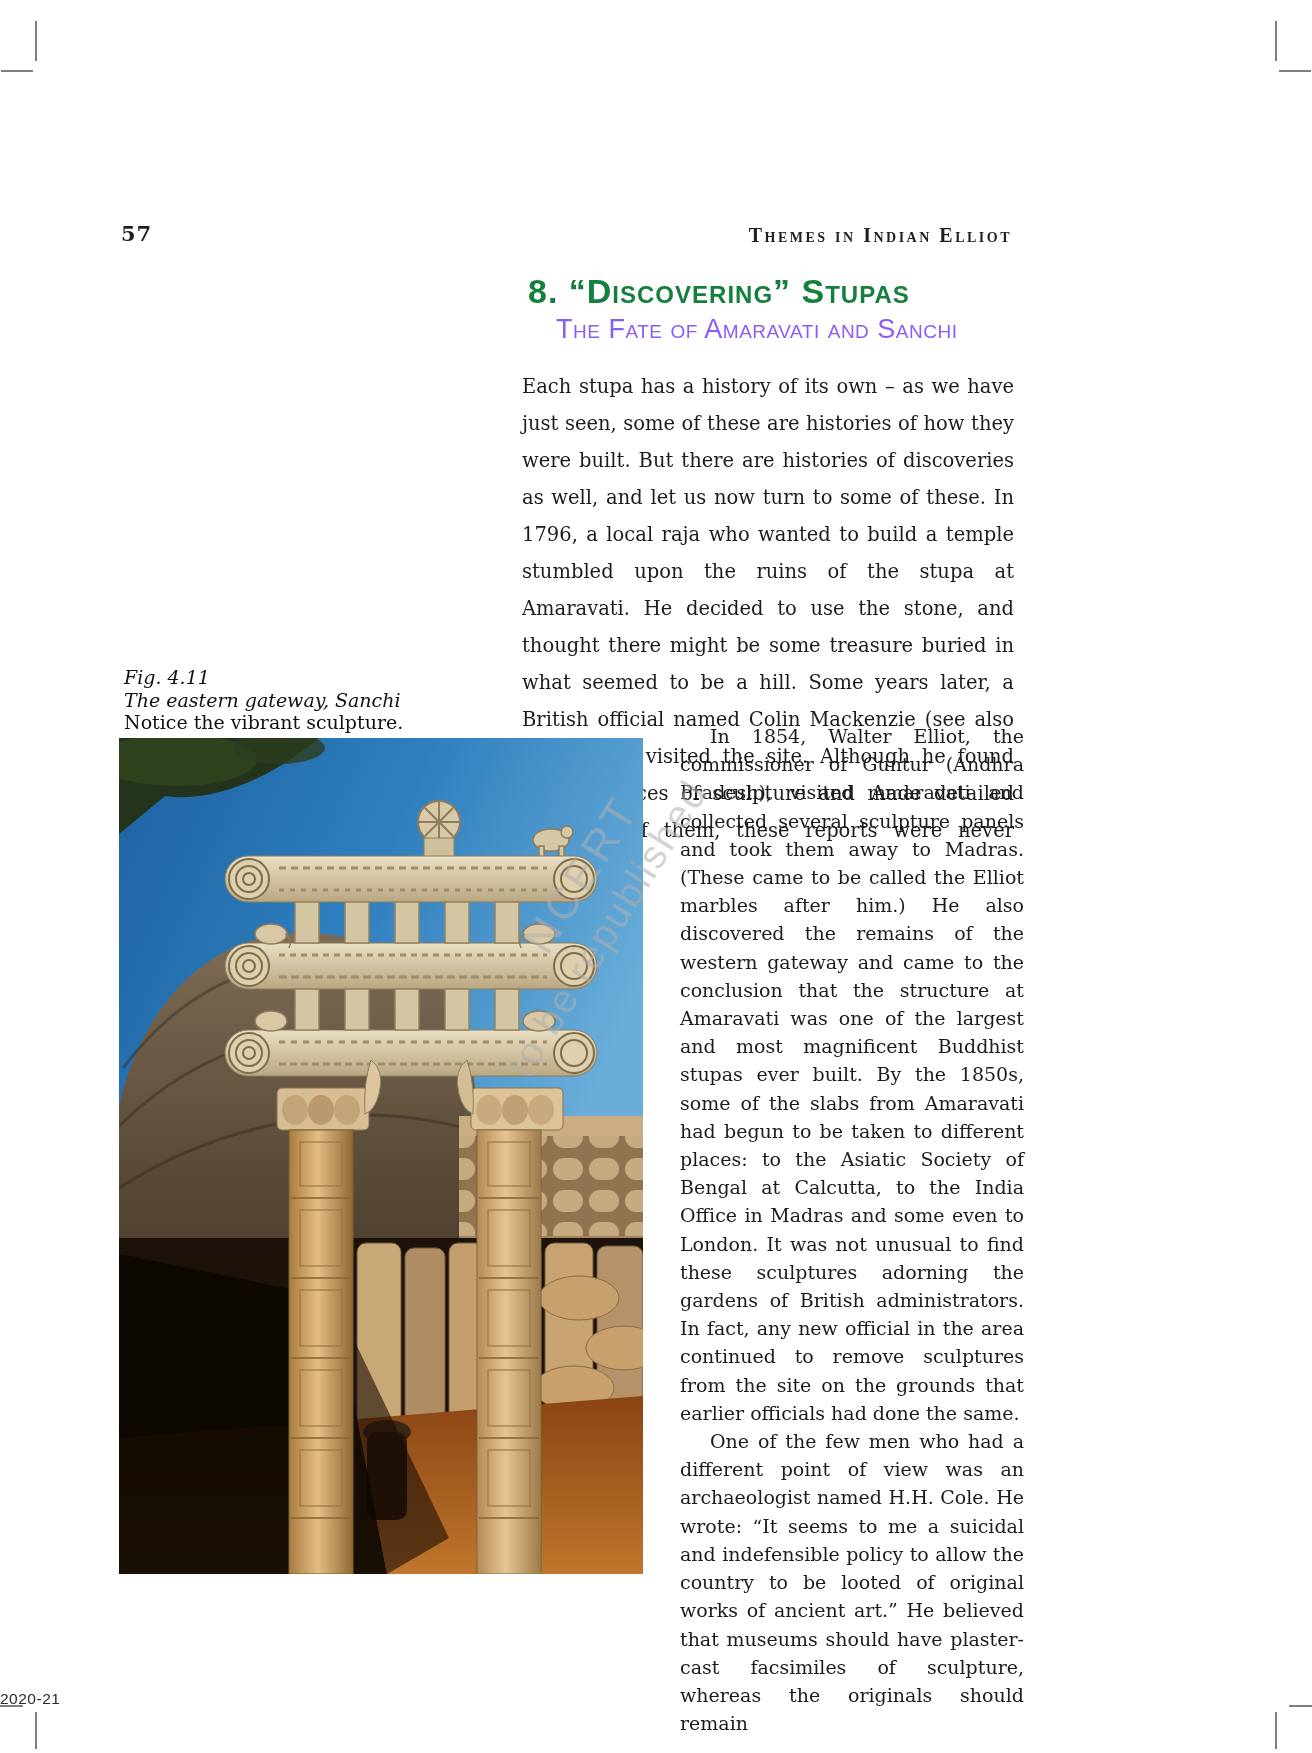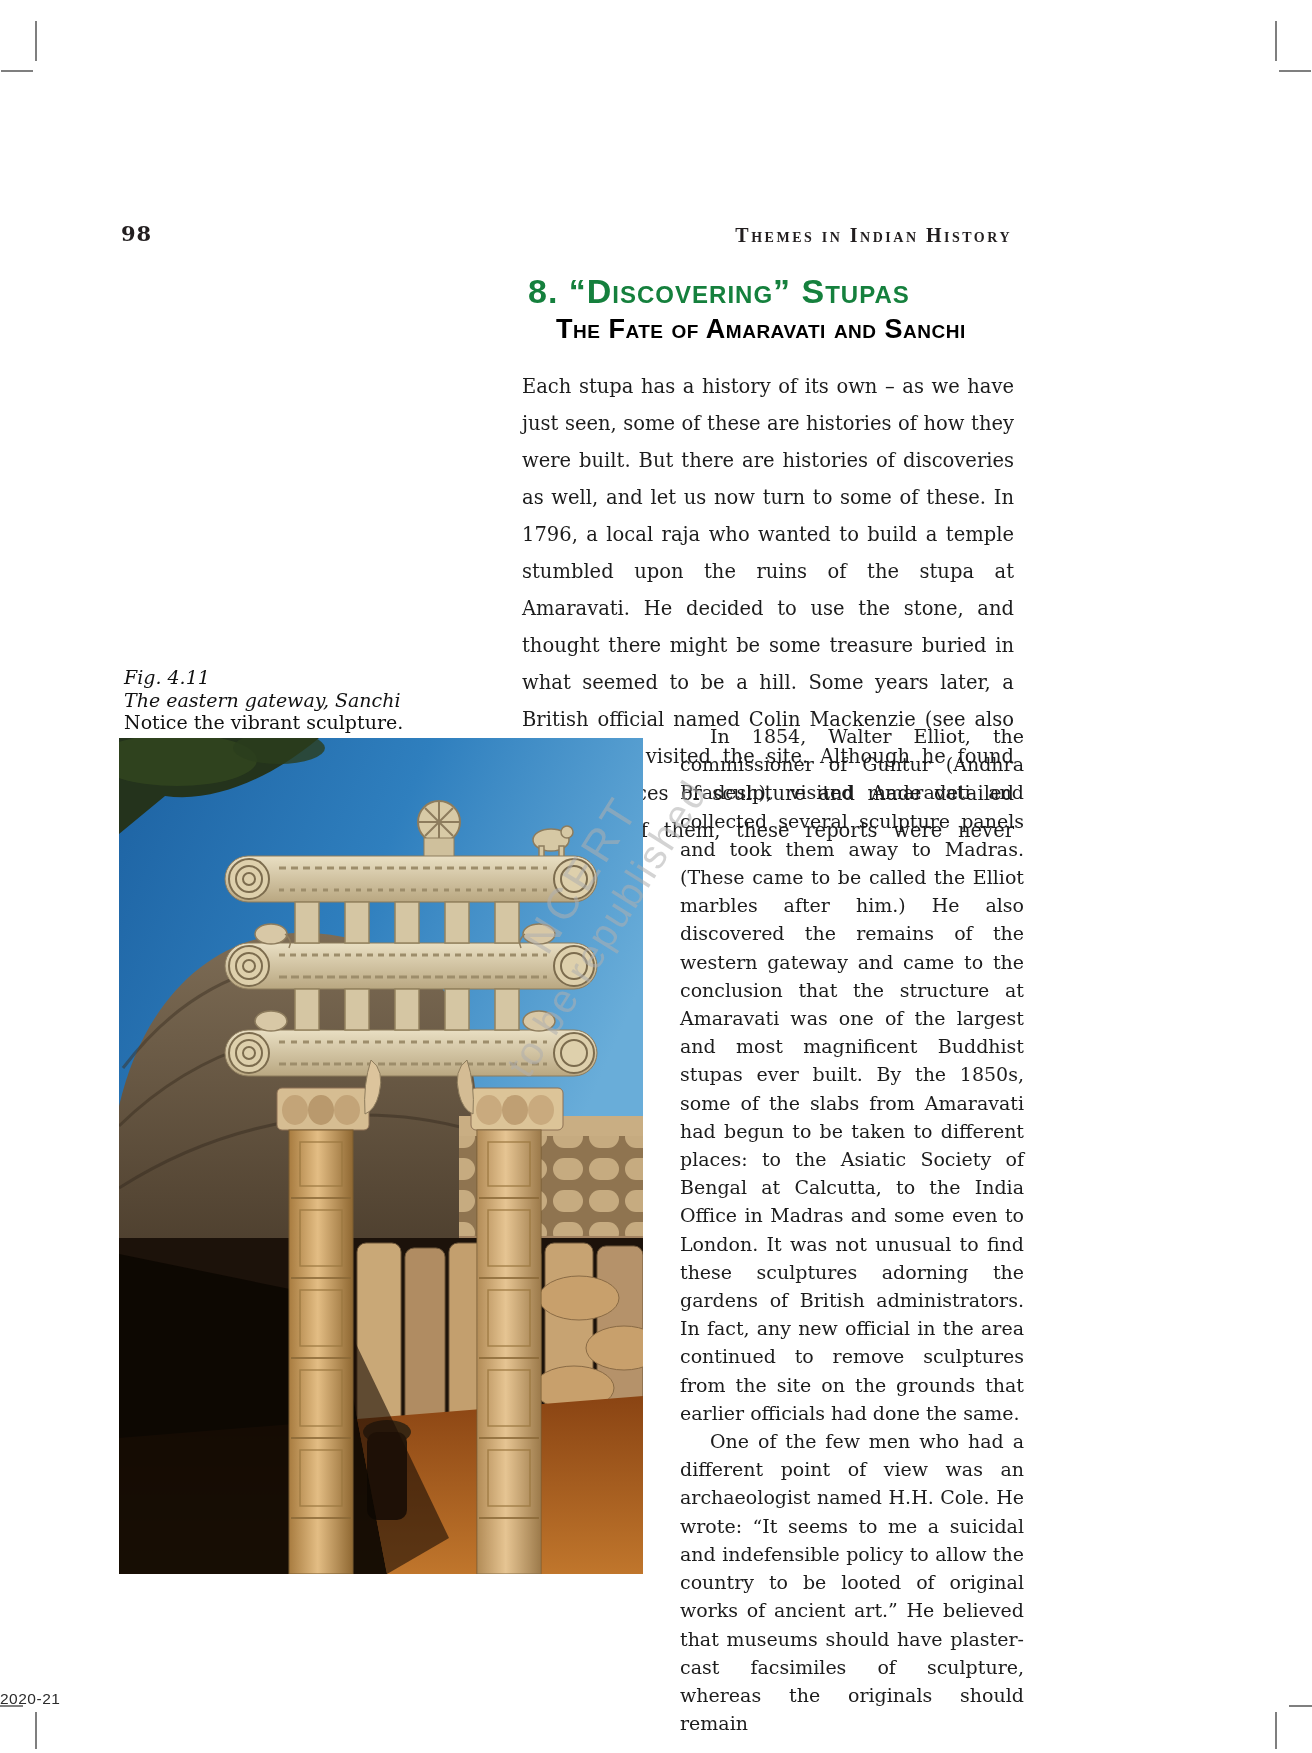--- a/index.html
+++ b/index.html
@@ -30,22 +30,22 @@
   .heading{
     position:absolute;left:528px;top:272px;margin:0;
     font-family:"Liberation Sans",sans-serif;
     font-variant:small-caps;font-weight:bold;
     font-size:34px;letter-spacing:1px;color:#15803d;
     white-space:nowrap;
   }
   .subheading{
     position:absolute;left:556px;top:314px;margin:0;
     font-family:"Liberation Sans",sans-serif;
-    font-variant:small-caps;font-weight:bold;
-    font-size:27px;letter-spacing:0.5px;color:#000000;
+    font-variant:small-caps;font-weight:normal;
+    font-size:27px;letter-spacing:0.5px;color:#8b5cf6;
     white-space:nowrap;
   }
   
   .para1{
     position:absolute;left:522px;top:351px;width:492px;
     font-size:19.5px;line-height:37px;
     text-align:justify;
     margin-top:17px;
   }
   .col2{
@@ -92,22 +92,22 @@
 
   <div class="cropmark" style="left:35px;top:21px;width:2px;height:40px;"></div>
   <div class="cropmark" style="left:1px;top:70px;width:32px;height:2px;"></div>
   <div class="cropmark" style="left:1275px;top:21px;width:2px;height:40px;"></div>
   <div class="cropmark" style="left:1279px;top:70px;width:32px;height:2px;"></div>
   <div class="cropmark" style="left:0px;top:1705px;width:23px;height:2px;"></div>
   <div class="cropmark" style="left:35px;top:1712px;width:2px;height:37px;"></div>
   <div class="cropmark" style="left:1289px;top:1705px;width:23px;height:2px;"></div>
   <div class="cropmark" style="left:1275px;top:1712px;width:2px;height:37px;"></div>
 
-  <div class="pagenum">98</div>
-  <div class="running-header">Themes in Indian History</div>
+  <div class="pagenum">57</div>
+  <div class="running-header">Themes in Indian Elliot</div>
 
   <h1 class="heading">8. “Discovering” Stupas</h1>
   <h2 class="subheading">The Fate of Amaravati and Sanchi</h2>
 
   <div class="para1">Each stupa has a history of its own – as we have just seen, some of these are histories of how they were built. But there are histories of discoveries as well, and let us now turn to some of these. In 1796, a local raja who wanted to build a temple stumbled upon the ruins of the stupa at Amaravati. He decided to use the stone, and thought there might be some treasure buried in what seemed to be a hill.  Some years later, a British official named Colin Mackenzie (see also Chapter 7) visited the site. Although he found several pieces of sculpture and made detailed drawings of them, these reports were never published.</div>
 
   <div class="caption">
     <div class="it">Fig. 4.11</div>
     <div class="it">The eastern gateway, Sanchi</div>
     <div>Notice the vibrant sculpture.</div>

